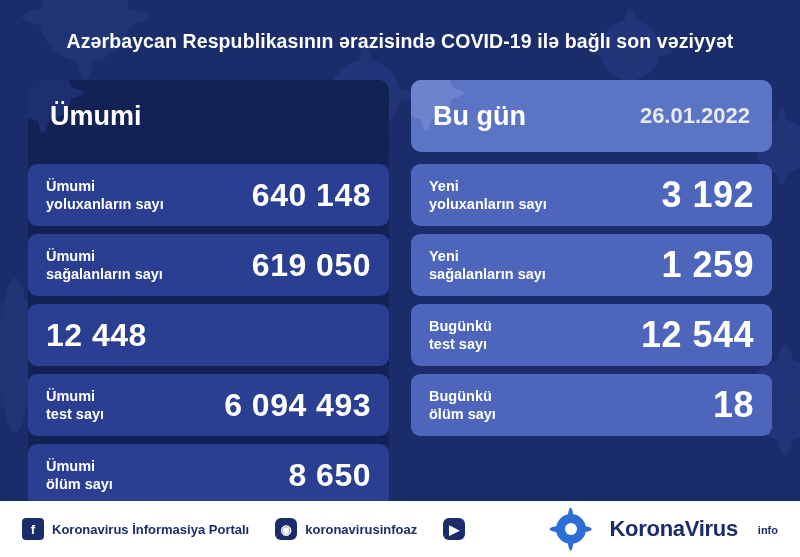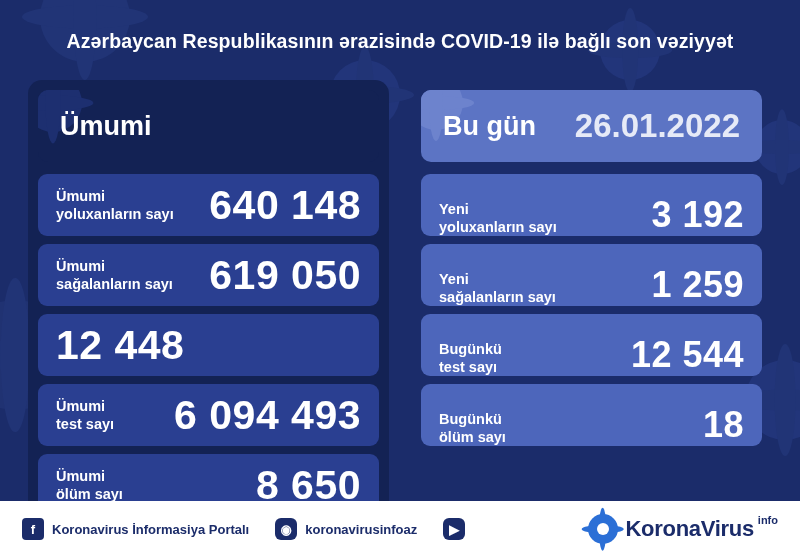--- a/index.html
+++ b/index.html
@@ -60,21 +60,20 @@
     position: absolute;
     top: 80px; left: 28px; right: 28px;
     display: flex;
     gap: 22px;
     z-index: 4;
   }
   .col { flex: 1; }
 
   .panel {
     border-radius: 14px;
-    padding: 10px;
   }
   .panel-left {
     background: #132254;
   }
   .panel-right {
     background: transparent;
   }
 
   .head {
     border-radius: 10px;
@@ -94,21 +93,21 @@
     color: #ffffff;
     justify-content: space-between;
   }
   .head-title {
     font-size: 27px;
     font-weight: bold;
     position: relative;
     z-index: 2;
   }
   .head-date {
-    font-size: 33px;
+    font-size: 22px;
     font-weight: bold;
     color: #e6eaf7;
     position: relative;
     z-index: 2;
   }
   .head-virus {
     position: absolute;
     border-radius: 50%;
     z-index: 1;
   }
@@ -127,33 +126,33 @@
 
   .row {
     border-radius: 9px;
     height: 62px;
     display: flex;
     align-items: center;
     justify-content: space-between;
     padding: 0 18px;
   }
   .row-left { background: #2a3f91; }
-  .row-right { background: #4d66bb; align-items: flex-end; }
+  .row-right { background: #4d66bb; }
 
   .row-label {
     color: #ffffff;
     font-size: 14.5px;
     font-weight: bold;
     line-height: 1.25;
     white-space: pre-line;
     text-align: left;
   }
   .row-value {
     color: #ffffff;
-    font-size: 41px;
+    font-size: 32px;
     font-weight: bold;
     letter-spacing: 0.5px;
     white-space: nowrap;
   }
   .row-right .row-value { font-size: 36px; }
 
   
   .footer {
     position: absolute;
     left: 0; right: 0; bottom: 0;
@@ -182,21 +181,21 @@
     color: #fff; font-size: 13px; font-weight: bold;
   }
   .s-fb { background: #1b2c6a; }
   .s-ig { background: #1b2c6a; border-radius: 6px; }
   .s-yt { background: #1b2c6a; border-radius: 6px; }
 
   .brand {
     margin-left: auto;
     display: flex;
     align-items: center;
-    gap: 8px;
+    gap: 24px;
   }
   .brand-mark {
     width: 30px; height: 30px;
     border-radius: 50%;
     background: #2b6fd6;
     position: relative;
   }
   .brand-mark::before, .brand-mark::after {
     content: ""; position: absolute; left: 50%; top: 50%;
     transform: translate(-50%,-50%); border-radius: 50%;
@@ -214,21 +213,21 @@
     color: #1b2c6a;
     font-size: 22px;
     font-weight: bold;
     letter-spacing: -0.3px;
   }
   .brand-sub {
     color: #1b2c6a;
     font-size: 11px;
     font-weight: bold;
     align-self: flex-end;
-    margin-bottom: 18px;
+    margin-bottom: 8px;
     margin-left: -4px;
   }
 </style>
 </head>
 <body>
 
 <div class="page">
 
   <div class="virus v1"></div>
   <div class="virus v2"></div>

